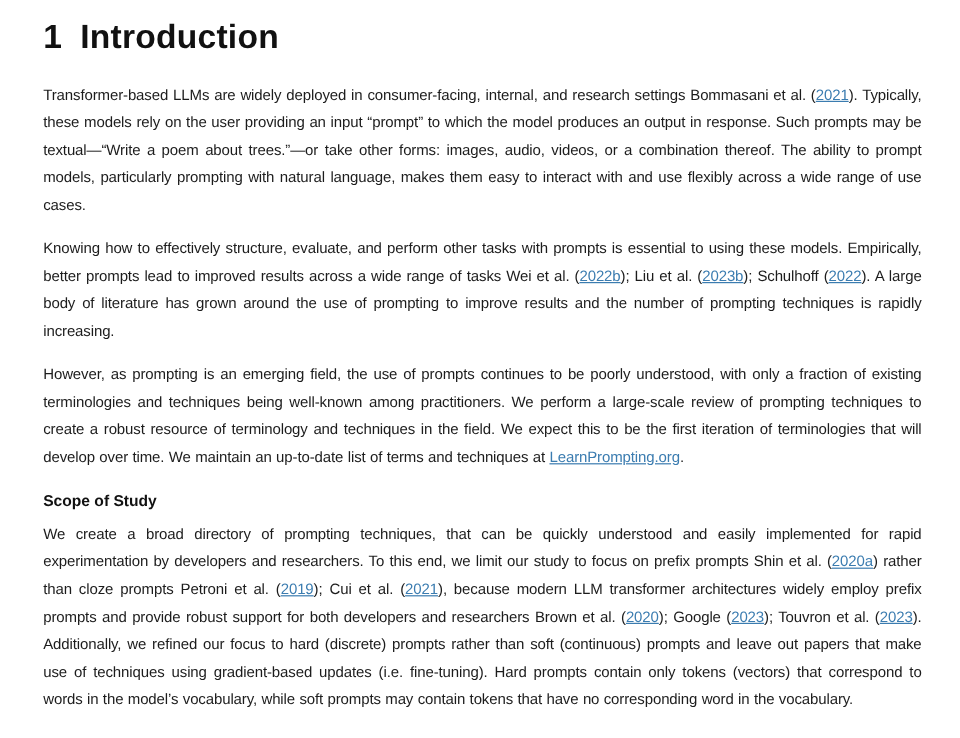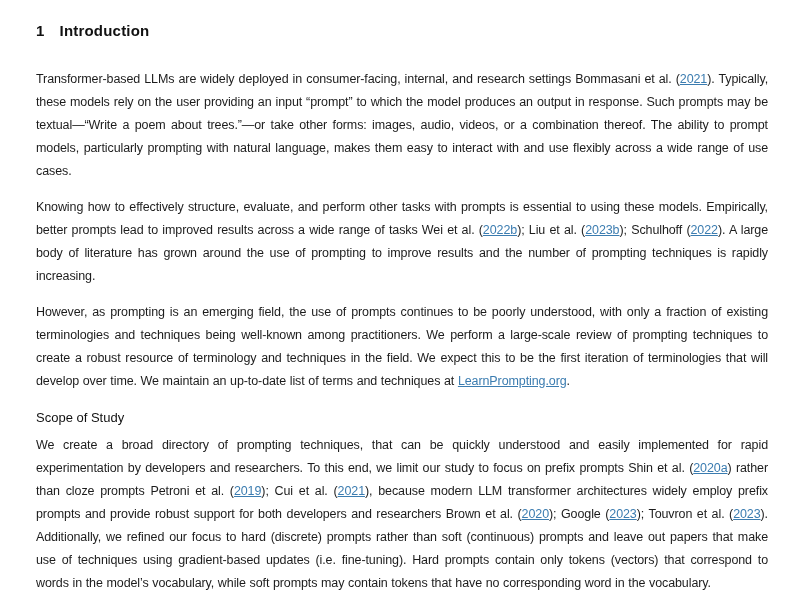--- a/index.html
+++ b/index.html
@@ -15,21 +15,21 @@
     color: #1c1c1c;
   }
   .page {
     box-sizing: border-box;
     width: 800px;
     height: 615px;
     padding: 12px 32px 0 36px;
     background: #ffffff;
   }
   h1.section-heading {
-    font-size: 15px;
+    font-size: 28px;
     font-weight: bold;
     color: #111111;
     margin: 6px 0 24px 0;
     letter-spacing: 0.2px;
     line-height: 26px;
   }
   h1.section-heading .sec-num {
     margin-right: 15px;
   }
   p.para {
@@ -37,21 +37,21 @@
     line-height: 23px;
     text-align: justify;
     margin: 0 0 13px 0;
     letter-spacing: -0.1px;
     word-spacing: 0.3px;
     hyphens: auto;
     -webkit-hyphens: auto;
   }
   h3.subheading {
     font-size: 13px;
-    font-weight: normal;
+    font-weight: bold;
     color: #111111;
     margin: 2px 0 5px 0;
     line-height: 23px;
   }
   a.cite-link {
     color: #3b7cb0;
     text-decoration-color: #3b7cb0;
     cursor: pointer;
   }
 </style>

